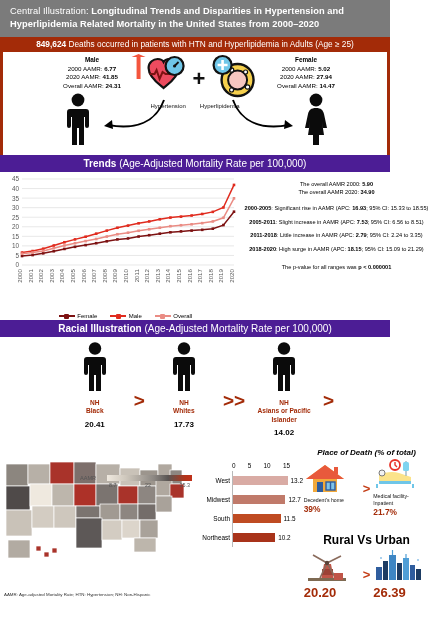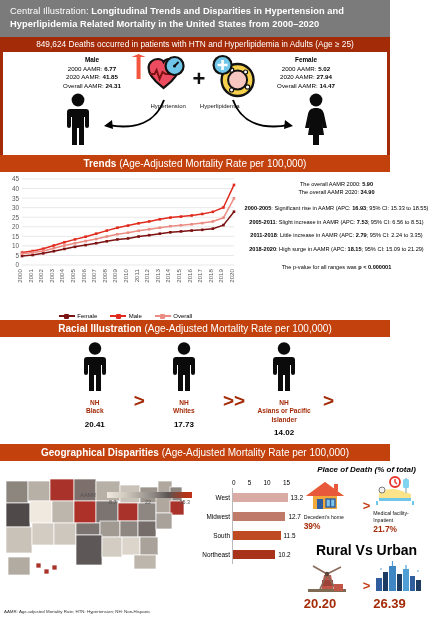--- a/index.html
+++ b/index.html
@@ -19,21 +19,21 @@
     letter-spacing: .05px;
   }
   .title-bar .lead { font-weight: 400; }
   .title-bar .strong { font-weight: bold; }
 
   .deaths-bar {
     background: #a32b08; color: #fff;
     text-align: center;
     font-size: 8.3px; line-height: 15px; height: 15px;
   }
-  .deaths-bar b { font-weight: normal; }
+  .deaths-bar b { font-weight: bold; }
 
   
   .sex-panel {
     position: relative; height: 103px;
     border-left: 3px solid #a32b08; border-right: 3px solid #a32b08;
     background: #fff;
   }
   .sex-block { position: absolute; top: 4px; text-align: center; font-size: 6.2px; line-height: 8.2px; color:#000; }
   .sex-block.male { left: 30px; width: 118px; }
   .sex-block.female { right: 22px; width: 118px; }
@@ -44,21 +44,21 @@
   .person-ico.male { left: 62px; }
   .person-ico.female { right: 58px; }
 
   .center-ico { position: absolute; left: 50%; top: 2px; transform: translateX(-50%); text-align:center; }
   .cond-label { font-size: 6px; color:#111; text-align:center; }
 
   .arrow-svg { position: absolute; }
 
   
   .sec-head {
-    background: #c2410c; color:#fff; text-align:center;
+    background: #4c1d95; color:#fff; text-align:center;
     height: 17px; line-height: 17px; font-size: 10px;
   }
   .sec-head b { font-weight: bold; }
   .sec-head span.sub { font-weight: 400; }
 
   
   .trends-body { position: relative; height: 148px; background:#fff; }
   .chart-wrap { position: absolute; left: 2px; top: 3px; width: 238px; height: 145px; }
   .stats-wrap { position: absolute; left: 240px; top: 8px; width: 193px; font-size: 5.6px; line-height: 9.6px; color:#000; }
   .stats-top { text-align:center; margin-bottom: 7px; }
@@ -96,21 +96,21 @@
   .bar-name { position:absolute; left:-42px; width:39px; text-align:right; font-size:6.4px; color:#000; }
   .bar-fill { height:9px; }
   .bar-val { font-size:6.4px; margin-left:3px; color:#000; }
 
   .pod-zone { position:absolute; left:300px; top:4px; width:133px; text-align:center; }
   .pod-title { font-weight:bold; font-size:8px; color:#000;font-style:italic; }
   .pod-row { display:flex; align-items:center; justify-content:center; gap:3px; margin-top:2px; }
   .pod-item { width:56px; text-align:left; }
   .pod-cap { font-size:5.2px; color:#111; line-height:7px; }
   .pod-pct { font-weight:bold; font-size:8.4px; color:#a32b08; margin-top:0px; }
-  .ru-title { font-weight:bold; font-size:14px; color:#000; margin-top:8px; }
+  .ru-title { font-weight:bold; font-size:12px; color:#000; margin-top:16px; }
   .ru-val { font-weight:bold; font-size:13px; color:#a32b08; }
 
   .footnote { position:absolute; left:4px; bottom:2px; font-size:4.4px; color:#333; }
 </style>
 </head>
 <body>
 
 <div class="page">
 
   <div class="title-bar">
@@ -370,23 +370,20 @@
         <div class="gt">&gt;</div>
         <div class="gt">&gt;</div>
         <div class="race-col"><span><svg width="26" height="50" viewBox="0 0 26 50">
               <circle cx="13" cy="6.5" r="6.2" fill="#0b0b0b"></circle>
               <path d="M5 15 h16 a3 3 0 0 1 3 3 v13 a2 2 0 0 1 -4 0 v-8 h-1 v26 h-5 v-16 h-2 v16 h-5 v-26 h-1 v8 a2 2 0 0 1 -4 0 v-13 a3 3 0 0 1 3 -3 z" fill="#0b0b0b"></path>
             </svg></span><div class="race-label">NH<br>Asians or Pacific Islander</div><div class="race-val">14.02</div></div>
         <div class="gt">&gt;</div>
       </div>
   </div>
 
-  <div class="sec-head">
-    <b>Geographical Disparities </b><span class="sub">(Age-Adjusted Mortality Rate per 100,000)</span>
-  </div>
 
   <div class="geo-body">
 
     <div class="map-zone">
       <svg width="192" height="120" viewBox="0 0 192 120">
         <g stroke="#ffffff" stroke-width="0.7">
           <rect x="4" y="16" width="22" height="22" fill="#8c867f"></rect>
           <rect x="26" y="16" width="22" height="20" fill="#b7b0a7"></rect>
           <rect x="48" y="14" width="24" height="22" fill="#a9332a"></rect>
           <rect x="72" y="14" width="22" height="22" fill="#7d6f6b"></rect>

